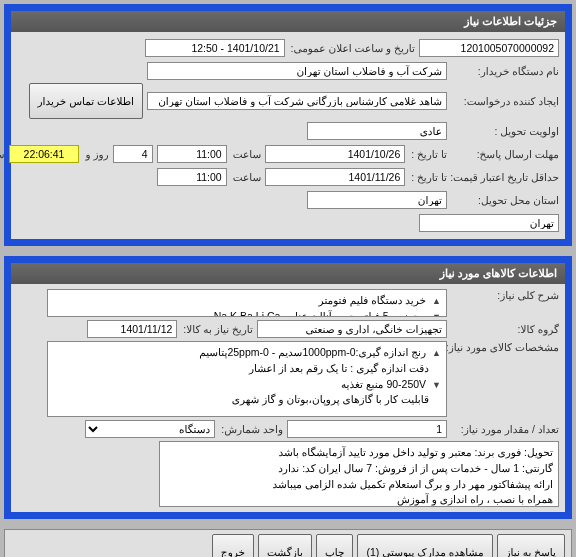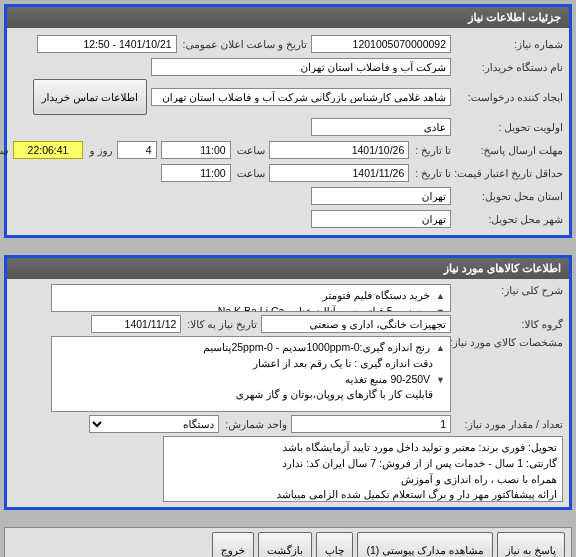--- a/index.html
+++ b/index.html
@@ -5,22 +5,22 @@
 * { box-sizing: border-box; margin: 0; padding: 0; }
 body {
   font-family: Tahoma, Arial, sans-serif;
   font-size: 11px;
   background: #b8b8b8;
   padding: 4px;
   direction: rtl;
 }
 .panel {
   background: #e0e0e0;
-  border: 3px solid #1d4ed8;
-  margin-bottom: 17px;
+  border: 7px solid #1d4ed8;
+  margin-bottom: 10px;
 }
 .panel-header {
   background: linear-gradient(#6a6a6a, #555);
   color: #fff;
   padding: 4px 8px;
   font-weight: bold;
   font-size: 11px;
 }
 .panel-body {
   padding: 4px 6px;
@@ -106,21 +106,20 @@
 }
 </style>
 </head>
 <body>
 
 <div class="panel">
   <div class="panel-header">جزئیات اطلاعات نیاز</div>
   <div class="panel-body">
 
     <div class="row">
-      <span class="label label-col">شماره نیاز:</span>
       <input class="field field-med" readonly="" value="1201005070000092" style="">
       <span class="label">تاریخ و ساعت اعلان عمومی:</span>
       <input class="field field-med" readonly="" value="1401/10/21 - 12:50" style="">
     </div>
 
     <div class="row">
       <span class="label label-col">نام دستگاه خریدار:</span>
       <input class="field field-wide" readonly="" value="شرکت آب و فاضلاب استان تهران" style="">
     </div>
 
@@ -154,21 +153,20 @@
       <span class="label">ساعت</span>
       <input class="field field-sm" readonly="" value="11:00" style="">
     </div>
 
     <div class="row">
       <span class="label label-col">استان محل تحویل:</span>
       <input class="field field-med" readonly="" value="تهران" style="">
     </div>
 
     <div class="row">
-      <span class="label label-col">شهر محل تحویل:</span>
       <input class="field field-med" readonly="" value="تهران" style="">
     </div>
 
   </div>
 </div>
 
 <div class="panel">
   <div class="panel-header">اطلاعات کالاهای مورد نیاز</div>
   <div class="panel-body">
 
@@ -207,22 +205,22 @@
       <span class="label">واحد شمارش:</span>
       <select class="dropdown" style="width:130px">
         <option>دستگاه</option>
       </select>
     </div>
 
     <div class="row" style="align-items:flex-start">
       <div class="multiline" style="height:66px">
         <div>تحویل:  فوری   برند:  معتبر و تولید داخل مورد  تایید آزمایشگاه باشد</div>
         <div>گارنتی: 1 سال - خدمات پس از از فروش: 7 سال  ایران کد: ندارد</div>
+        <div>ارائه پیشفاکتور مهر دار و برگ استعلام تکمیل شده الزامی میباشد</div>
         <div>همراه با نصب ، راه اندازی و آموزش</div>
-        <div>ارائه پیشفاکتور مهر دار و برگ استعلام تکمیل شده الزامی میباشد</div>
       </div>
     </div>
 
   </div>
 </div>
 
 <div class="footer">
   <button class="btn">پاسخ به نیاز</button>
   <button class="btn">مشاهده مدارک پیوستی (1)</button>
   <button class="btn">چاپ</button>

